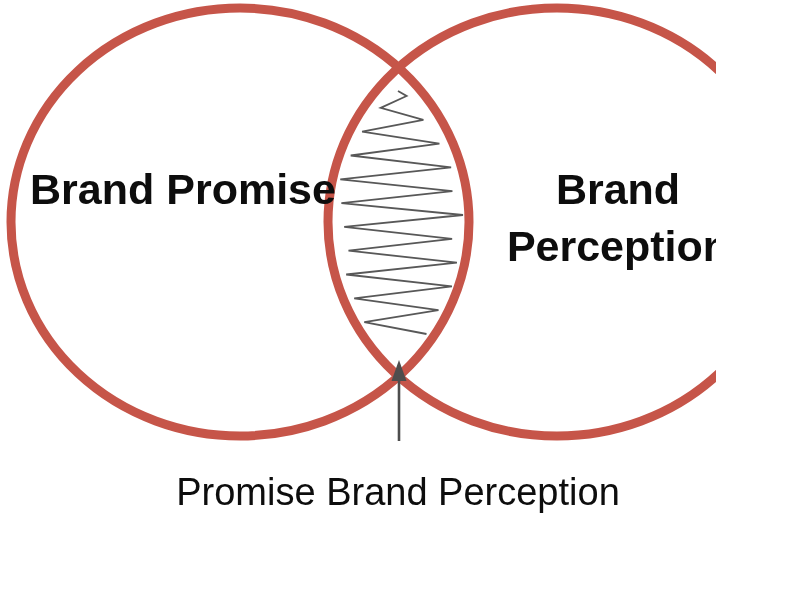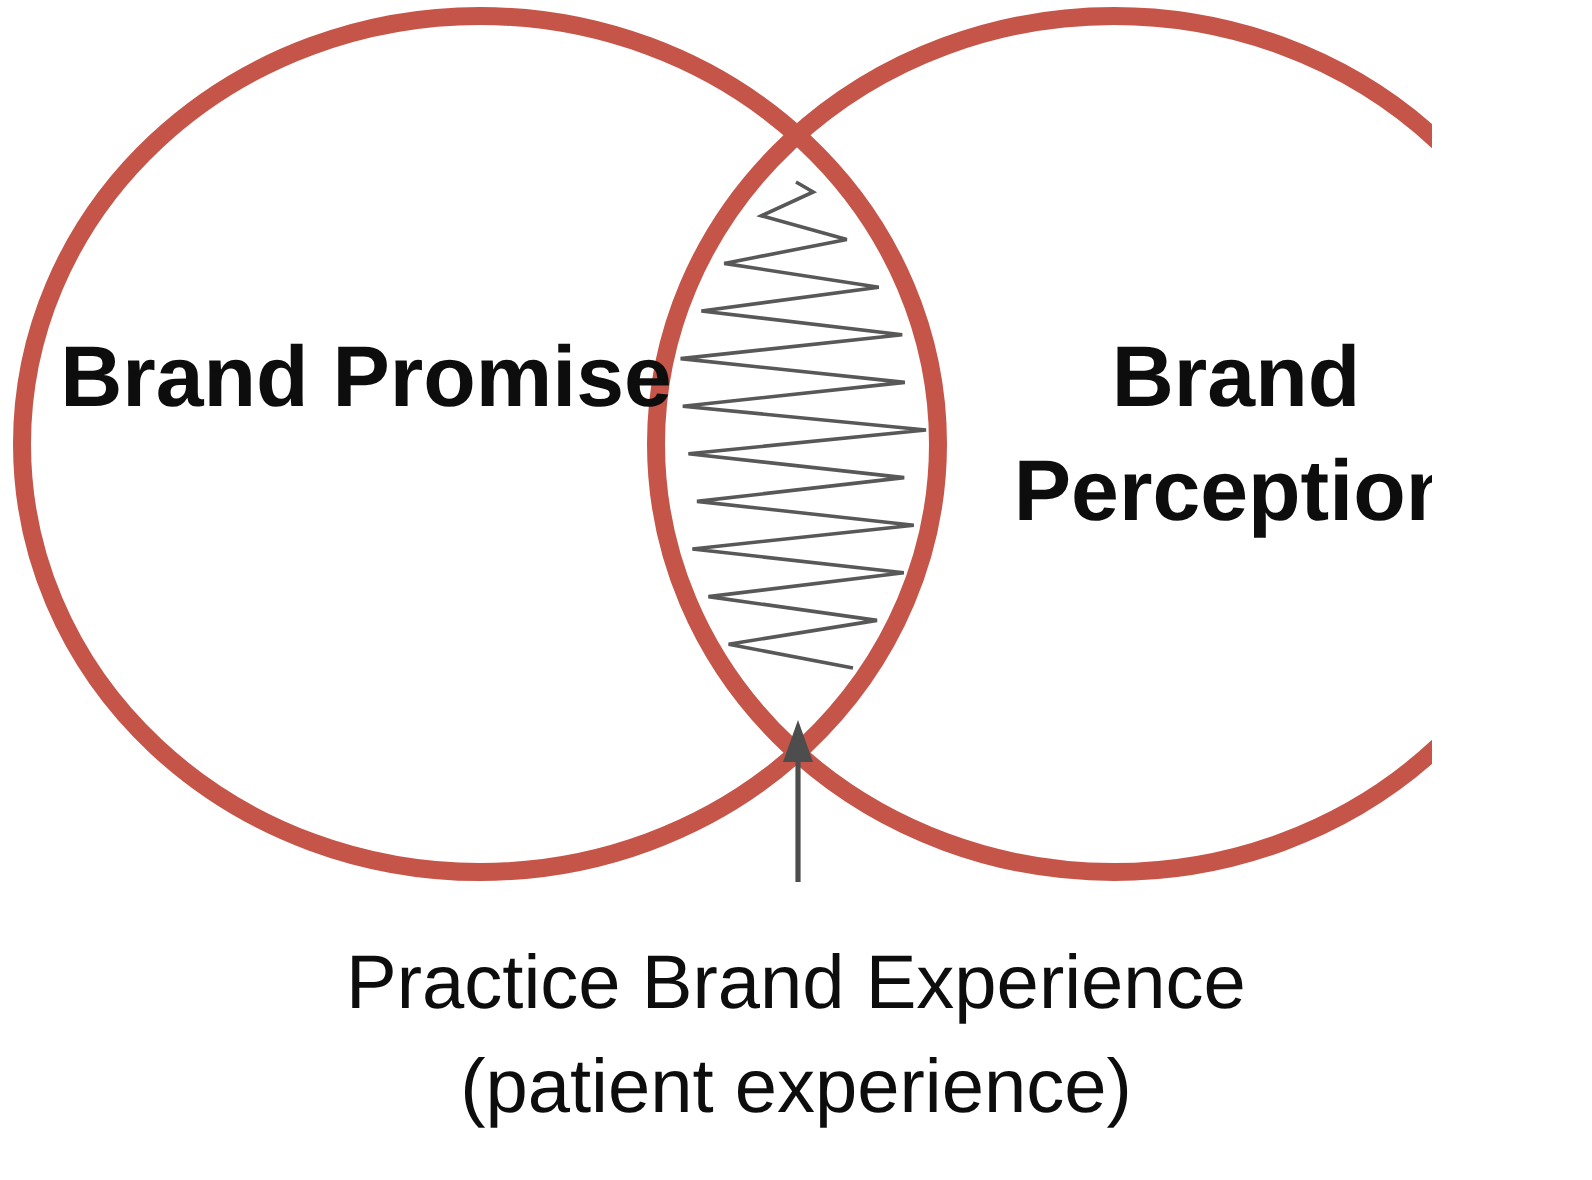--- a/index.html
+++ b/index.html
@@ -62,17 +62,16 @@
       <line x1="399" y1="441" x2="399" y2="377" stroke-width="2.6" stroke="#4d4d4d"></line>
       <polygon points="399,360 391.5,381 406.5,381" fill="#4d4d4d"></polygon>
     </g>
   </svg>
 
   <div class="circle-label left">Brand Promise</div>
 
   <div class="circle-label right">Brand Perception</div>
 
   <div class="caption">
-    <div>Practice Brand Experience</div>
-    <div>(patient experience)</div>
+    <div>Promise Brand Perception</div>
   </div>
 
 </div>
 
 </body></html>

